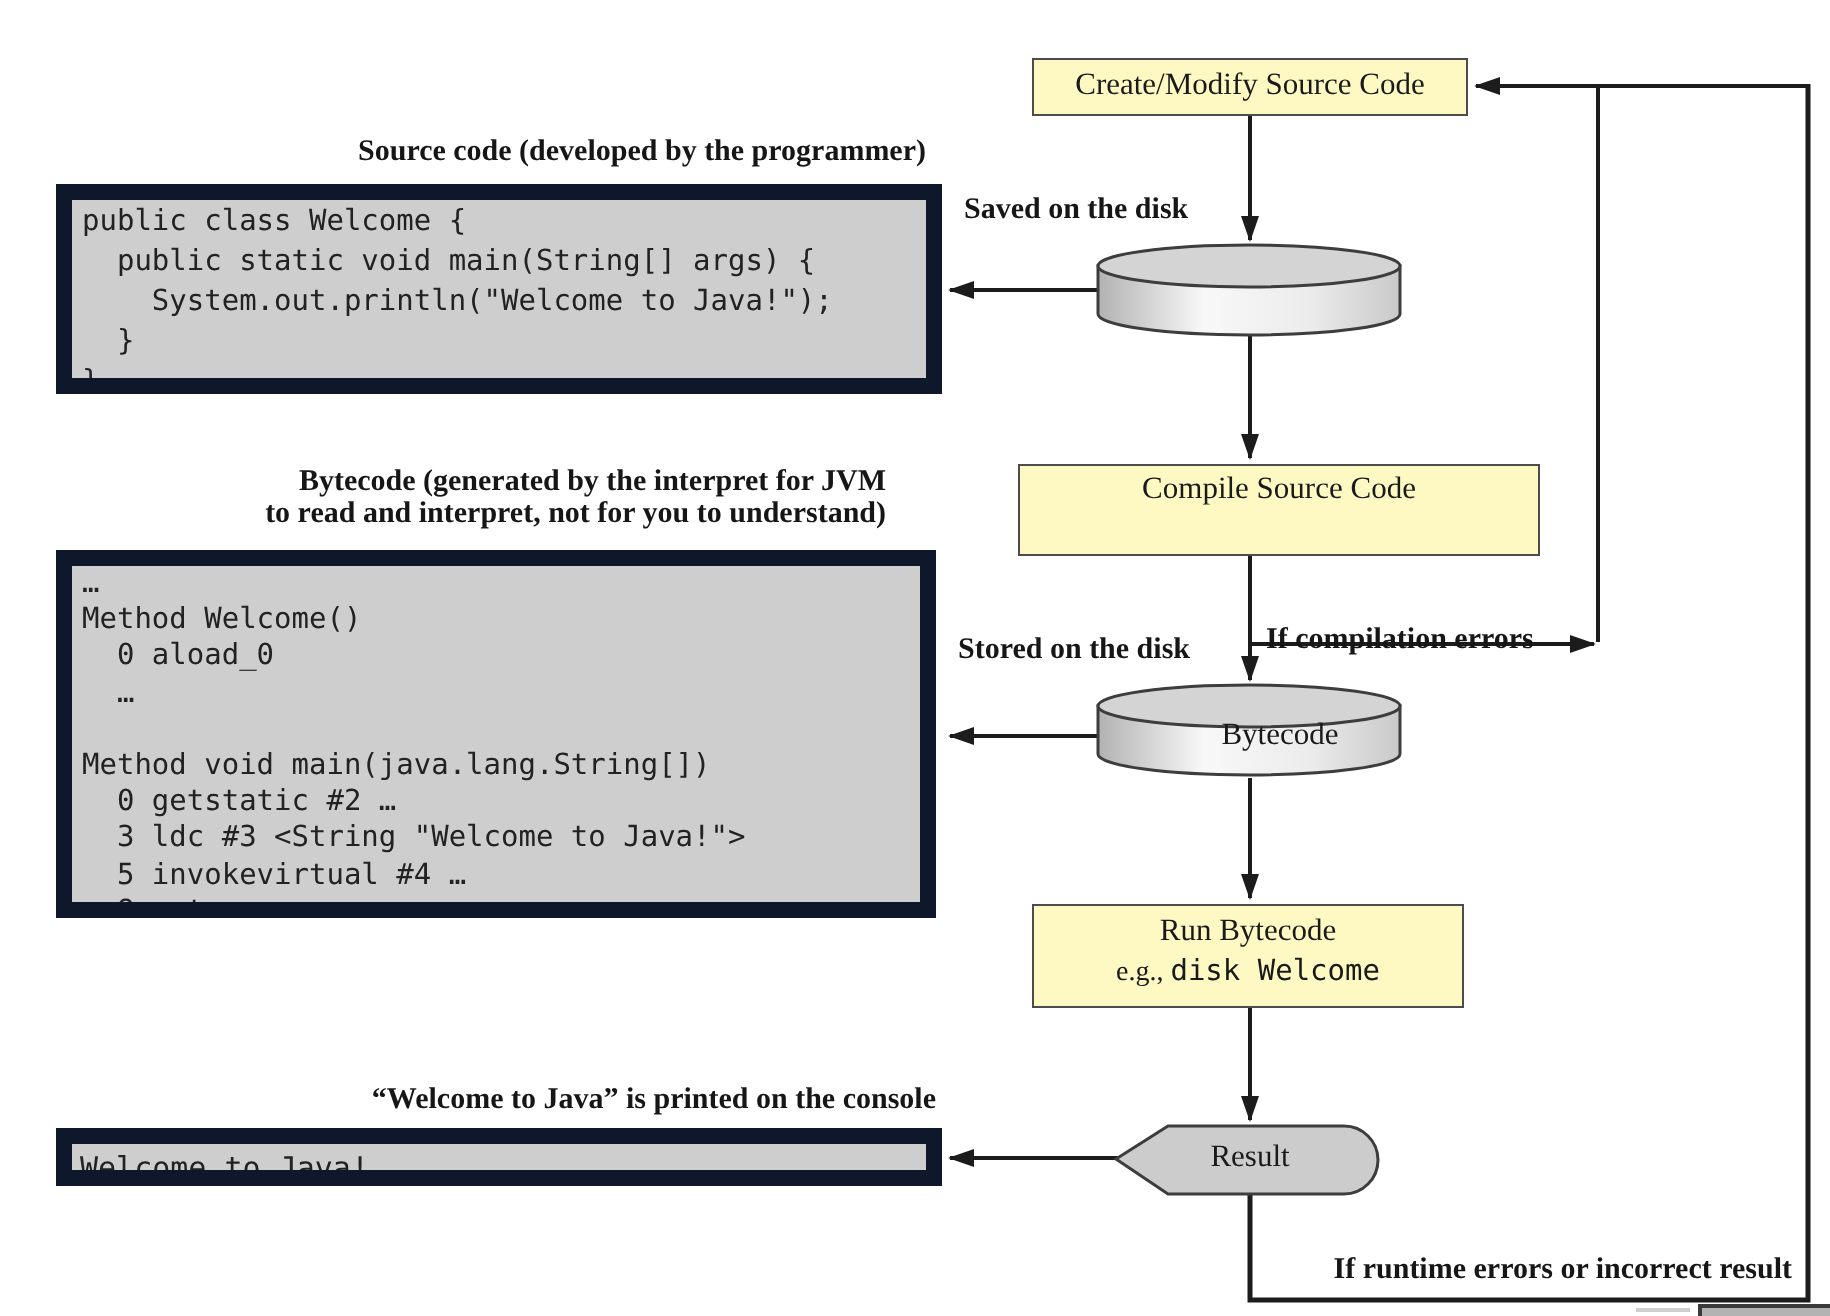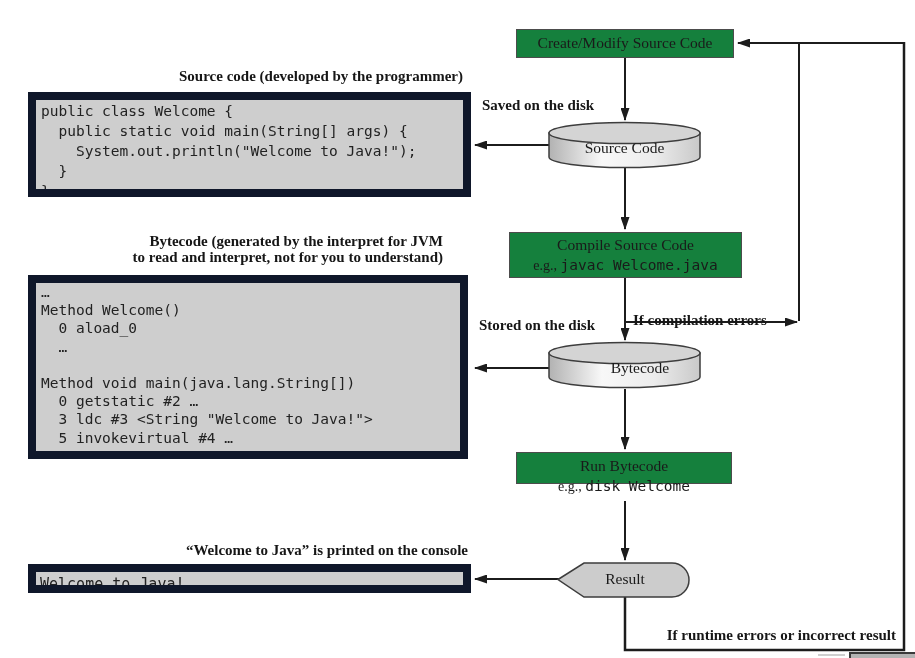--- a/index.html
+++ b/index.html
@@ -18,21 +18,21 @@
     background:#cecece;border:8px solid #0f172a;box-sizing:border-box;
     font-family:"DejaVu Sans Mono", monospace;color:#222222;
     white-space:pre;overflow:hidden;
   }
   .code-lg{font-size:14.5px;line-height:20px;padding:1px 5px;}
   .code-md{font-size:14.5px;line-height:18.2px;padding:0 5px;}
   .code-console{font-size:15px;line-height:25px;padding:0 4px;}
 
   
   .node{
-    background:#15803d;border:1.5px solid #4c4c4c;box-sizing:border-box;
+    background:#fef9c3;border:1.5px solid #4c4c4c;box-sizing:border-box;
     text-align:center;color:#1a1a1a;
   }
   .node-line{font-size:15.5px;line-height:20px;}
   .mono-cmd{font-family:"DejaVu Sans Mono", monospace;font-size:14.5px;}
   .prefix{font-size:14px;}
   .shape-label{
     text-align:center;font-size:15.5px;color:#1a1a1a;font-weight:500;
   }
   .edge-label{
     font-weight:700;font-size:15px;color:#161616;white-space:nowrap;
@@ -106,30 +106,28 @@
   3 ldc #3 &lt;String "Welcome to Java!"&gt;
   5 invokevirtual #4 …
   8 return</div>
 
   <div class="abs codebox code-console" style="left:28px;top:564px;width:443px;height:29px;">Welcome to Java!</div>
 
   <div class="abs ann-title" style="left:28px;top:543px;width:440px;">“Welcome to Java” is printed on the console</div>
 
   <div class="abs node node-line" style="left:516px;top:29px;width:218px;height:29px;line-height:26px;">Create/Modify Source Code</div>
 
-  <div class="abs shape-label" style="left:549px;top:139px;width:151px;">Source Code</div>
 
-  <div class="abs node" style="left:509px;top:232px;width:233px;height:46px;padding-top:2px;">
+  <div class="abs node" style="left:509px;top:232px;width:261px;height:46px;padding-top:2px;">
     <div class="node-line">Compile Source Code</div>
-    <div class="node-line"><span class="prefix">e.g., </span><span class="mono-cmd">javac Welcome.java</span></div>
   </div>
 
   <div class="abs shape-label" style="left:549px;top:359px;width:182px;">Bytecode</div>
 
-  <div class="abs node" style="left:516px;top:452px;width:216px;height:32px;padding-top:3px;">
+  <div class="abs node" style="left:516px;top:452px;width:216px;height:52px;padding-top:3px;">
     <div class="node-line">Run Bytecode</div>
     <div class="node-line"><span class="prefix">e.g., </span><span class="mono-cmd">disk Welcome</span></div>
   </div>
 
   <div class="abs shape-label" style="left:566px;top:570px;width:118px;">Result</div>
 
   <div class="abs edge-label" style="left:482px;top:97px;">Saved on the disk</div>
 
   <div class="abs edge-label" style="left:479px;top:317px;">Stored on the disk</div>
 

